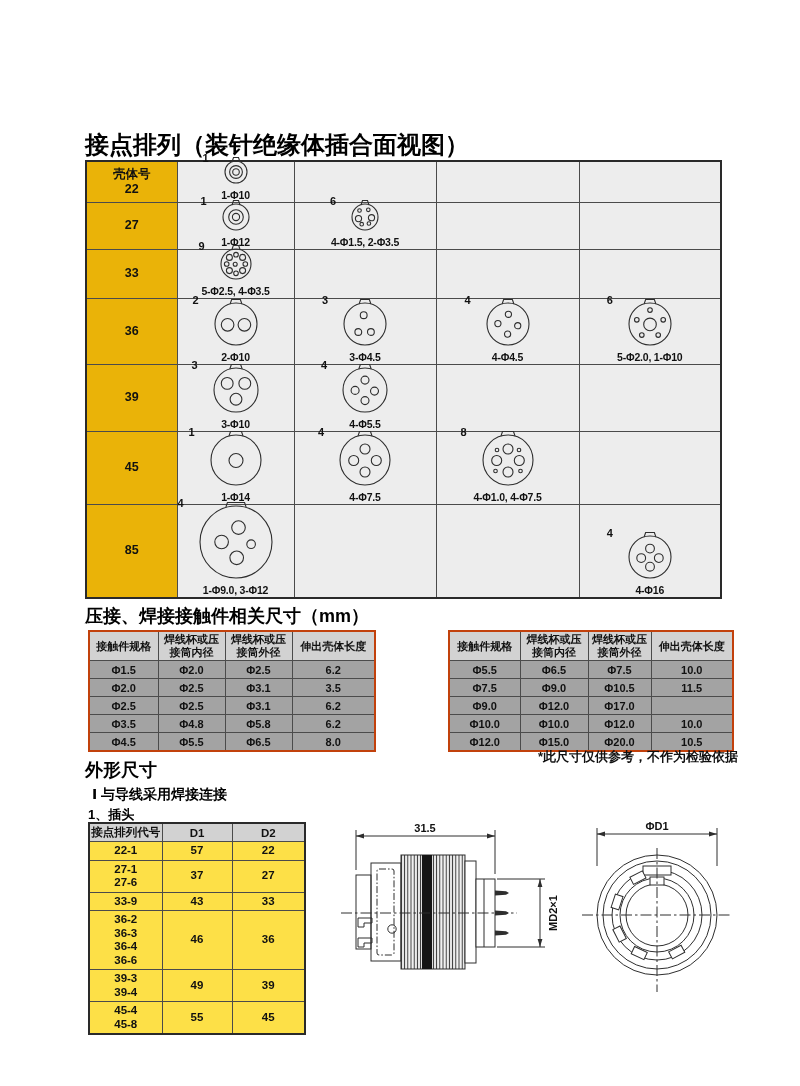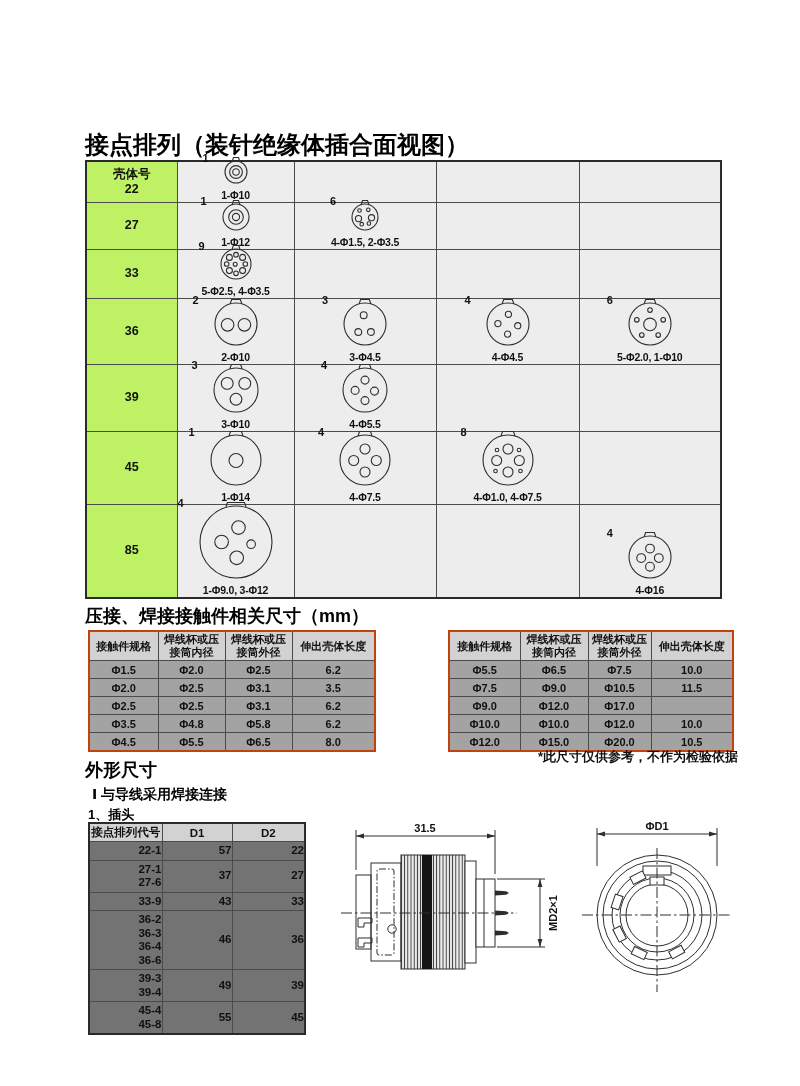--- a/index.html
+++ b/index.html
@@ -15,36 +15,36 @@
   .sec-contact{left:85px;top:129px;font-size:24px;}
   .sec-dims{left:85px;top:604px;font-size:18px;}
   .sec-outline{left:85px;top:758px;font-size:18px;}
   .sec-sub1{left:92px;top:786px;font-size:14px;}
   .sec-sub2{left:88px;top:806px;font-size:13px;}
   .note{position:absolute;left:448px;top:748px;width:290px;text-align:right;font-weight:bold;font-size:13px;white-space:nowrap;}
 
   table{border-collapse:collapse;table-layout:fixed;}
   #contact-table{position:absolute;left:85px;top:160px;border:2px solid #2a2a2a;}
   #contact-table td{border:1px solid #4b4b4b;padding:0;overflow:visible;}
-  .shell-cell{background:#bef264;text-align:center;vertical-align:middle;font-weight:bold;font-size:12.5px;line-height:15px;}
+  .shell-cell{background:#eab308;text-align:center;vertical-align:middle;font-weight:bold;font-size:12.5px;line-height:15px;}
   .diag-cell{background:#ededed;vertical-align:bottom;}
   .dcol{display:flex;flex-direction:column;align-items:center;justify-content:flex-end;box-sizing:border-box;padding-bottom:1px;}
   .dwrap{position:relative;display:inline-block;}
   .dcount{position:absolute;left:-15px;top:-3px;font-weight:bold;font-size:11px;}
   .dlabel{font-weight:bold;font-size:10.5px;white-space:nowrap;letter-spacing:-0.2px;}
 
   .dims{position:absolute;border:2px solid #c2410c;}
   .dims th{background:#d2d2d2;font-size:11px;font-weight:bold;white-space:pre-line;height:28px;border:1px solid #4b4b4b;line-height:13px;padding:0;}
   .dims td{background:#a3a3a3;font-size:11px;font-weight:bold;text-align:center;height:17px;border:1px solid #4b4b4b;padding:0;}
   #dims-left{left:88px;top:630px;}
   #dims-right{left:448px;top:630px;}
 
   #plug-table{position:absolute;left:88px;top:822px;border:2px solid #2a2a2a;}
   #plug-table th{background:#d2d2d2;font-size:11.5px;font-weight:bold;height:17px;border:1px solid #4b4b4b;padding:0;}
-  #plug-table td{background:#737373;font-size:11.5px;font-weight:bold;text-align:right;border:1px solid #4b4b4b;
+  #plug-table td{background:#fde047;font-size:11.5px;font-weight:bold;text-align:center;border:1px solid #4b4b4b;
                  white-space:pre-line;line-height:13.5px;padding:2px 0;}
 
   .drawing{position:absolute;}
   #side-view{left:333px;top:820px;}
   #front-view{left:578px;top:818px;}
   svg text{font-family:"Liberation Sans","DejaVu Sans",sans-serif;}
 </style>
 </head>
 <body>
 

